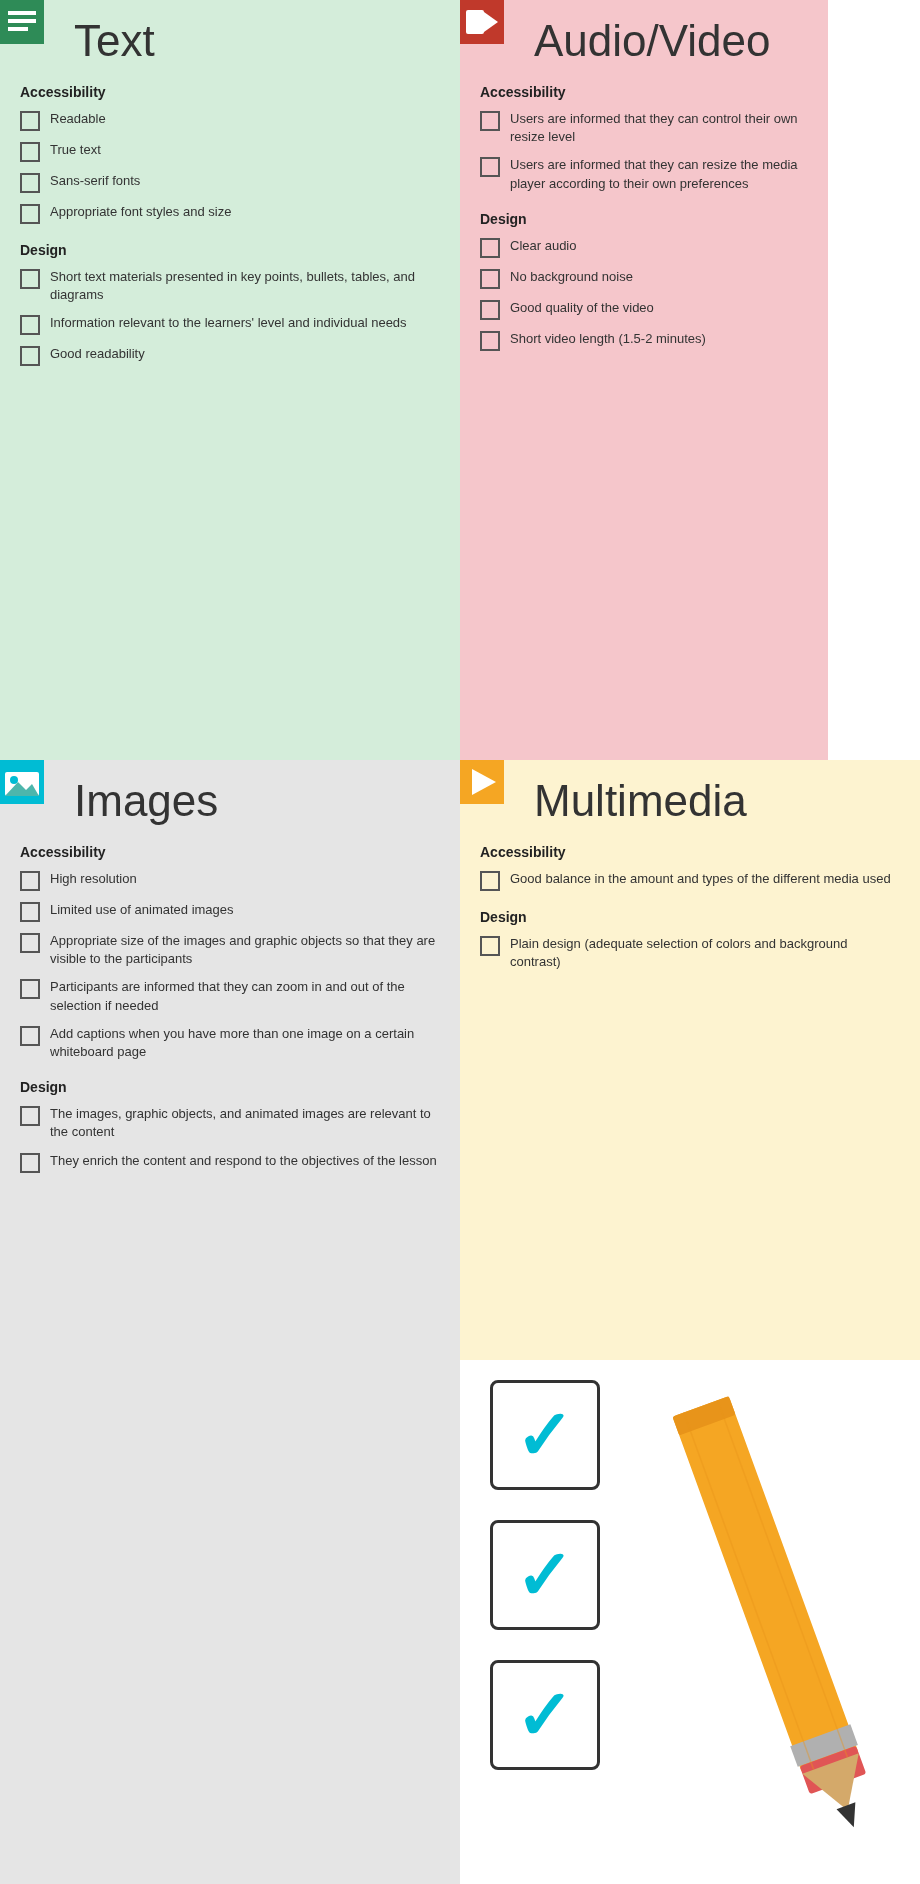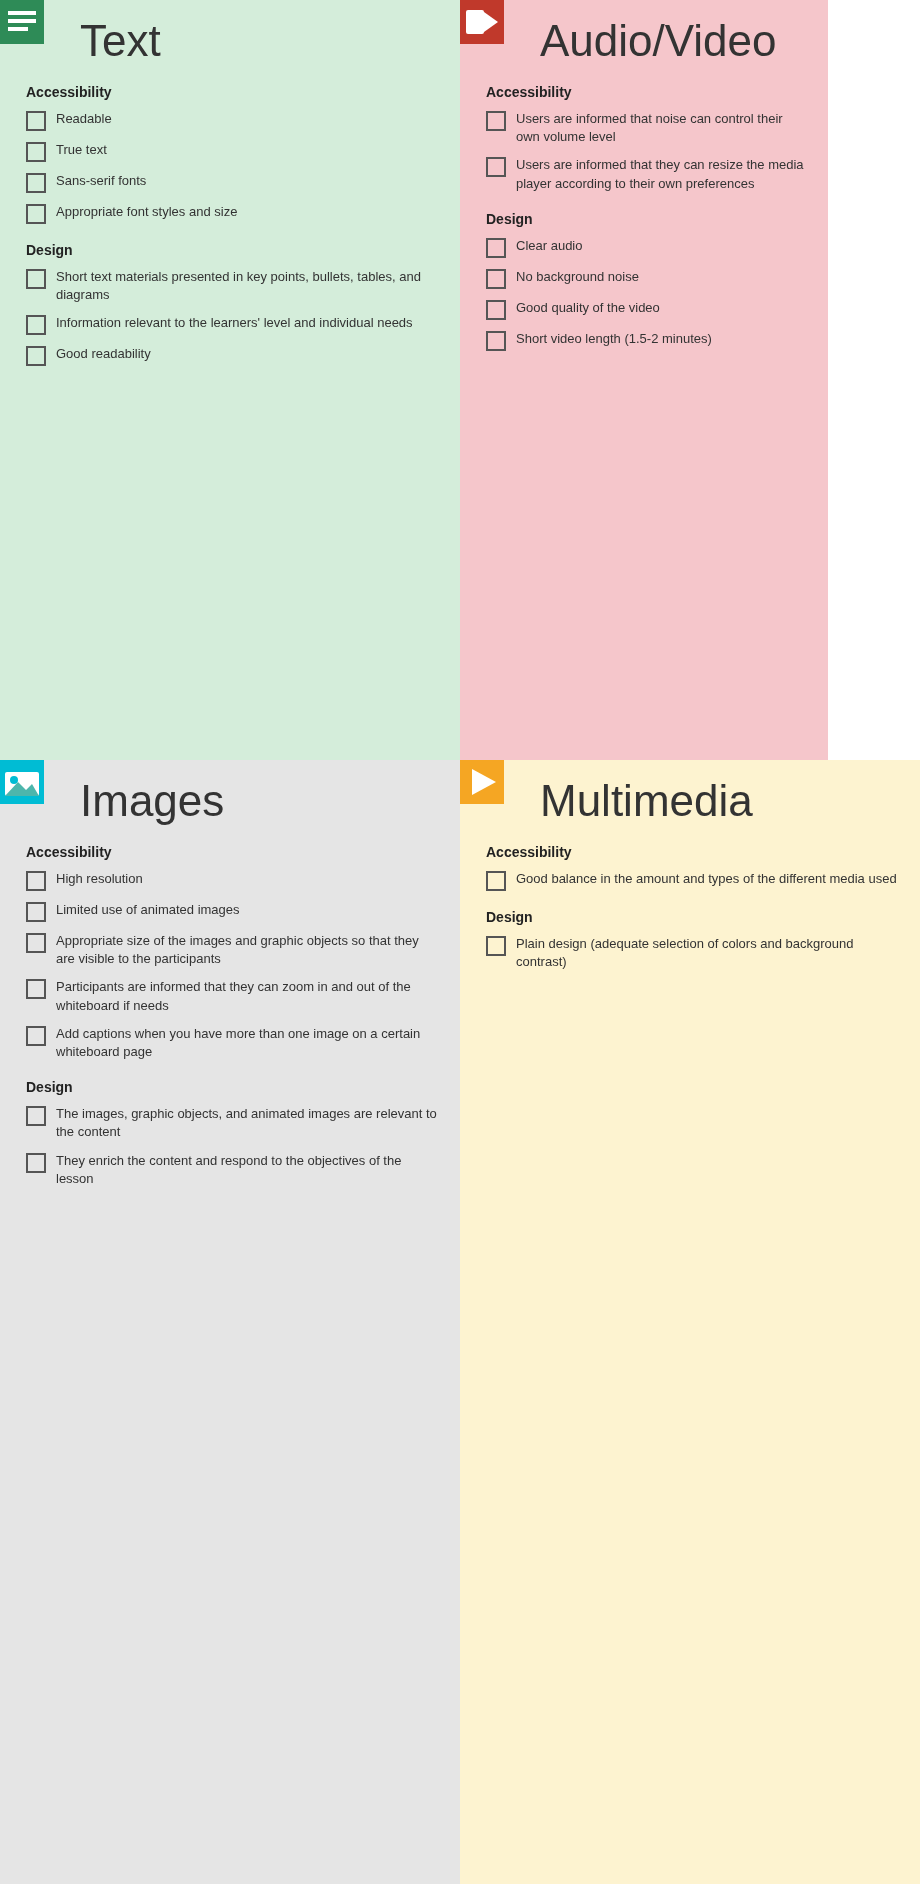--- a/index.html
+++ b/index.html
@@ -19,21 +19,21 @@
     }
 
     .bottom-row {
       display: flex;
       flex-direction: row;
       width: 100%;
     }
 
     
     .panel {
-      padding: 16px 20px 24px 26px;
+      padding: 16px 20px 24px 20px;
       position: relative;
     }
 
     .panel-text {
       background: #d4edda;
       width: 460px;
       min-height: 760px;
     }
 
     .panel-audio {
@@ -115,21 +115,21 @@
     .checklist-label {
       font-size: 13px;
       color: #333;
       line-height: 1.4;
     }
 
     
     .bottom-right {
       width: 460px;
       display: flex;
-      flex-direction: row;
+      flex-direction: column;
     }
 
     .pencil-section {
       position: relative;
       height: 484px;
       overflow: hidden;
     }
 
     .checkmark-boxes {
       position: absolute;
@@ -226,21 +226,21 @@
         <rect x="0" y="2" width="18" height="24" rx="2" fill="white"></rect>
         <polygon points="18,4 32,14 18,24" fill="white"></polygon>
       </svg>
     </div>
     <h1 class="panel-title">Audio/Video</h1>
 
     <h2 class="section-title">Accessibility</h2>
     <ul class="checklist">
       <li class="checklist-item">
         <span class="checkbox"></span>
-        <span class="checklist-label">Users are informed that noise can control their own volume level</span>
+        <span class="checklist-label">Users are informed that they can control their own resize level</span>
       </li>
       <li class="checklist-item">
         <span class="checkbox"></span>
         <span class="checklist-label">Users are informed that they can resize the media player according to their own preferences</span>
       </li>
     </ul>
 
     <h2 class="section-title">Design</h2>
     <ul class="checklist">
       <li class="checklist-item">
@@ -284,21 +284,21 @@
       <li class="checklist-item">
         <span class="checkbox"></span>
         <span class="checklist-label">Limited use of animated images</span>
       </li>
       <li class="checklist-item">
         <span class="checkbox"></span>
         <span class="checklist-label">Appropriate size of the images and graphic objects so that they are visible to the participants</span>
       </li>
       <li class="checklist-item">
         <span class="checkbox"></span>
-        <span class="checklist-label">Participants are informed that they can zoom in and out of the whiteboard if needs</span>
+        <span class="checklist-label">Participants are informed that they can zoom in and out of the selection if needed</span>
       </li>
       <li class="checklist-item">
         <span class="checkbox"></span>
         <span class="checklist-label">Add captions when you have more than one image on a certain whiteboard page</span>
       </li>
     </ul>
 
     <h2 class="section-title">Design</h2>
     <ul class="checklist">
       <li class="checklist-item">

